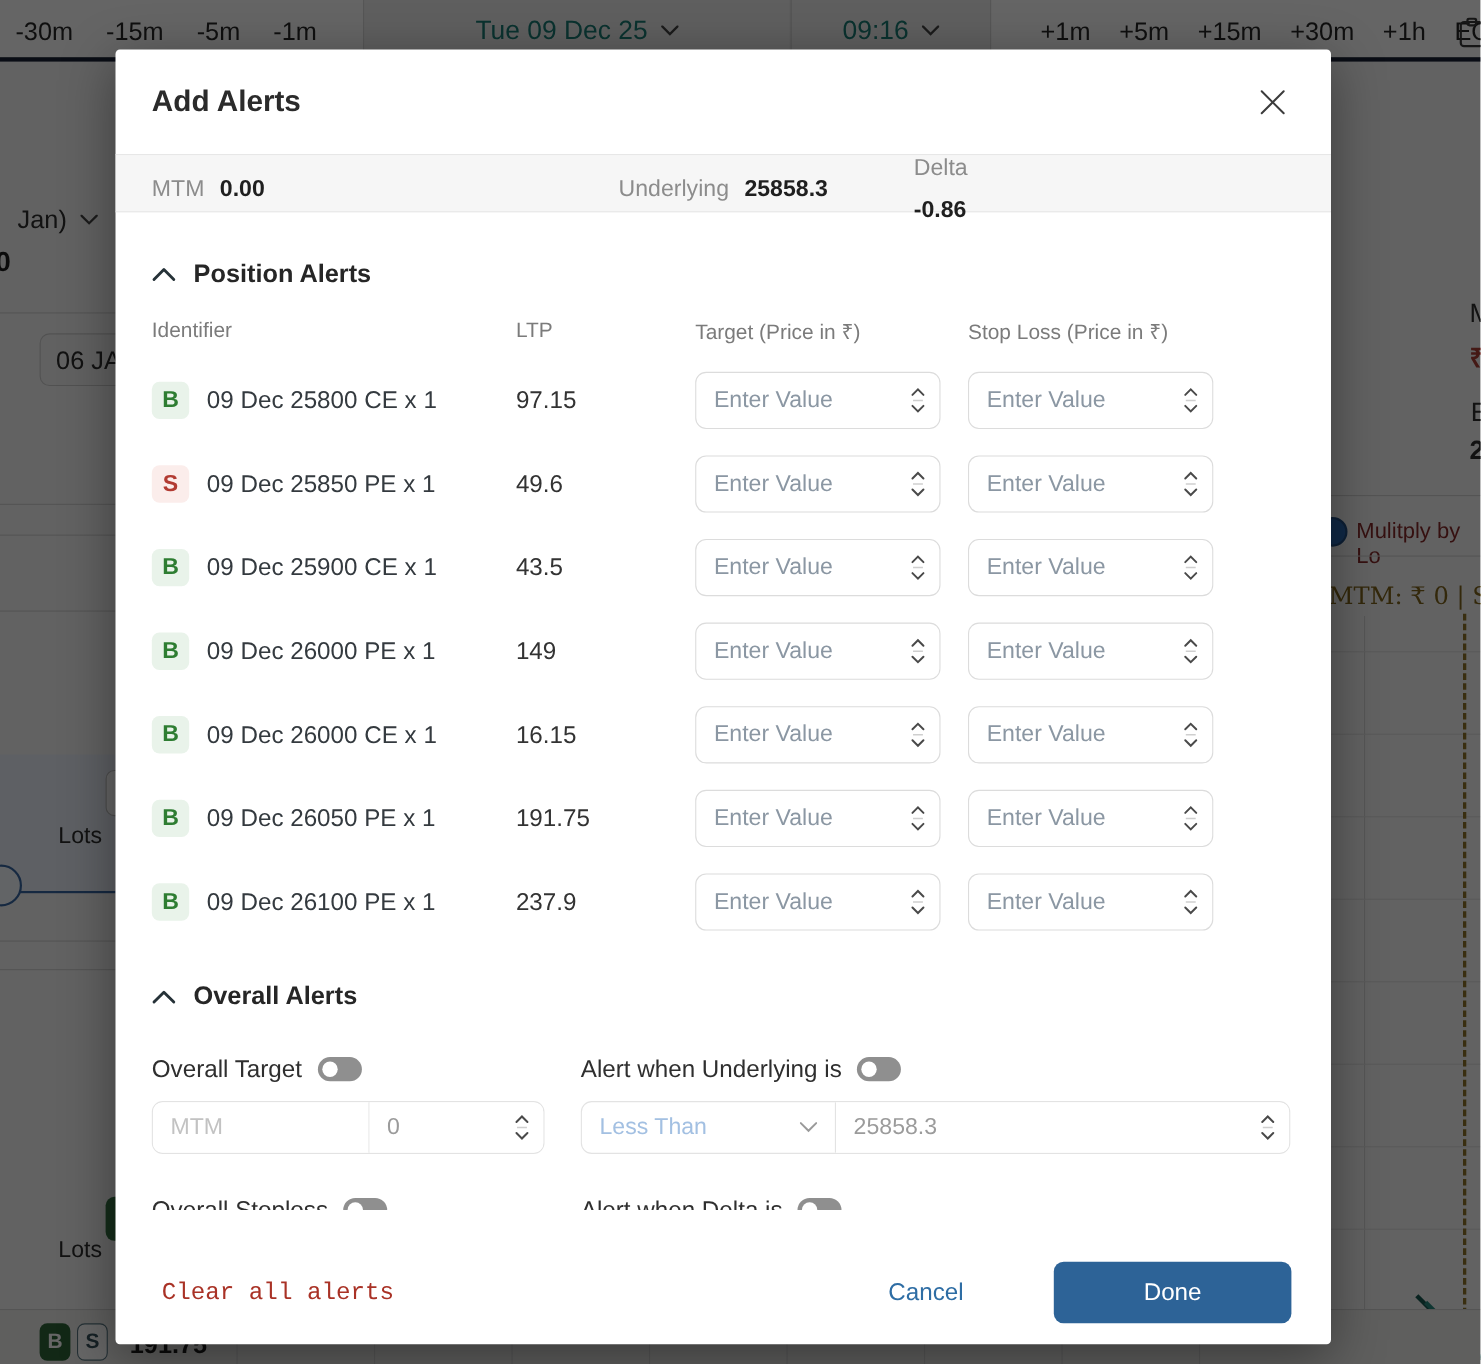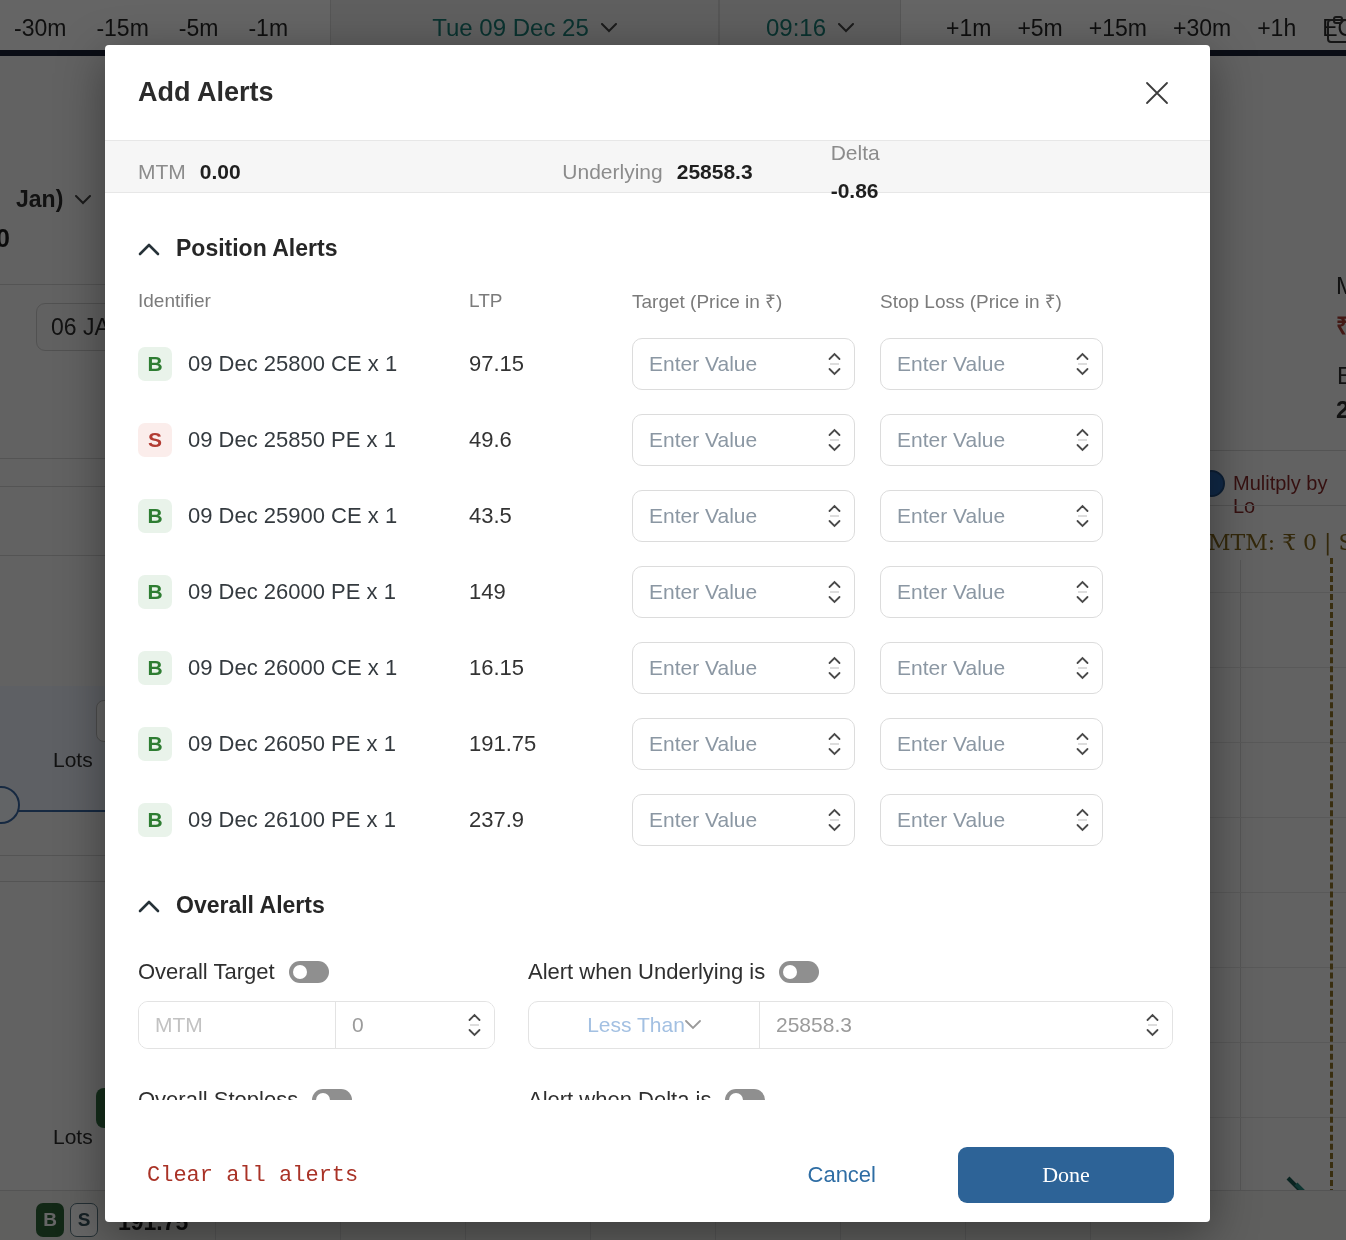--- a/index.html
+++ b/index.html
@@ -1,35 +1,35 @@
 <!DOCTYPE html>
 <html><head>
 <meta charset="utf-8">
 <style>
   * { margin:0; padding:0; box-sizing:border-box; }
   html,body { width:1346px; height:1240px; }
   body { font-family:"Liberation Sans", sans-serif; position:relative; overflow:hidden; background:#f4f4f4; }
 
   
   .app { position:absolute; inset:0; z-index:1; }
-  .topbar { position:absolute; left:0; top:0; width:1346px; height:56px; background:#fbfbfb; border-bottom:6px solid #0f172a; }
+  .topbar { position:absolute; left:0; top:0; width:1346px; height:56px; background:#fbfbfb; border-bottom:4px solid #0f172a; }
   .tb-group { position:absolute; top:0; height:56px; display:flex; align-items:center; font-size:23px; color:#1c1c1c; }
   .tb-rewind { left:14px; gap:30px; }
   .tb-forward { left:946px; gap:26px; }
   .tb-box { position:absolute; top:0; height:56px; background:#ededed; border-left:1px solid #d6d6d6; border-right:1px solid #d6d6d6; display:flex; align-items:center; justify-content:center; gap:12px; font-size:24px; color:#0f766e; }
   .tb-date { left:330px; width:389px; }
   .tb-time { left:719px; width:182px; }
   .tb-marker { position:absolute; left:526px; top:-4px; width:9px; height:9px; border-radius:50%; background:#fff; box-shadow:0 1px 2px rgba(0,0,0,.4); }
   .chev-dn { width:16px; height:10px; }
   .clip-icon { position:absolute; left:1326px; top:16px; }
 
   .hline { position:absolute; height:1px; background:#cfcfcf; }
   .vline { position:absolute; width:1px; background:#d4d4d4; }
 
-  .bg-left-expiry { position:absolute; left:16px; top:186px; font-size:23px; color:#222; display:flex; gap:12px; align-items:center;font-weight:bold; }
+  .bg-left-expiry { position:absolute; left:16px; top:186px; font-size:23px; color:#222; display:flex; gap:12px; align-items:center; }
   .bg-left-zero  { position:absolute; left:-4px; top:224px; font-size:25px; font-weight:bold; color:#111; }
   .bg-left-tab   { position:absolute; left:36px; top:303px; width:86px; height:48px; background:#f1f1f1; border:1px solid #c9c9c9; border-radius:9px; display:flex; align-items:center; padding-left:14px; font-size:23px; color:#222; }
   .bg-sel-band   { position:absolute; left:0; top:686px; width:105px; height:124px; background:#e9eff9; }
   .bg-sel-line   { position:absolute; left:0; top:810px; width:105px; height:2px; background:#2e5f9e; }
   .bg-blue-circ  { position:absolute; left:-18px; top:786px; width:38px; height:38px; border-radius:50%; border:2px solid #2e5f9e; background:#f5f9ff; }
   .bg-lots       { position:absolute; font-size:21px; color:#222; }
   .bg-box-sliver { position:absolute; left:96px; top:700px; width:30px; height:42px; background:#fff; border:1px solid #bdbdbd; border-radius:8px; }
   .bg-green-sliver { position:absolute; left:96px; top:1088px; width:30px; height:40px; background:#2a6b3c; border-radius:8px; }
 
   .bg-right-txt { position:absolute; font-size:24px; color:#222; }
@@ -91,30 +91,30 @@
   .combo { position:absolute; top:0; height:48px; border:1px solid #e3e3e3; border-radius:10px; display:flex; overflow:hidden; background:#fff; }
   .combo1 { left:0; width:357px; }
   .combo2 { left:390px; width:645px; }
   .seg { position:relative; height:100%; display:flex; align-items:center; }
   .seg + .seg { border-left:1px solid #e3e3e3; }
   .seg input { border:none; outline:none; width:100%; height:100%; font-size:21px; padding:0 40px 0 16px; color:#9b9b9b; font-family:"Liberation Sans", sans-serif; }
   .seg input::placeholder { color:#c2c2c2; }
   .seg .stepper { right:12px; }
   .seg-mtm { width:197px; }
   .seg-zero { width:160px; }
-  .seg-cond { width:230px; justify-content:center; padding:0 16px; cursor:pointer; }
+  .seg-cond { width:230px; justify-content:space-between; padding:0 16px; cursor:pointer; }
   .cond-text { font-size:21px; color:#a3c0e2; }
   .seg-under { flex:1; }
 
   .clipped-row { position:relative; margin-top:38px; height:13px; overflow:hidden; }
 
   .m-footer { height:94px; padding:0 36px 0 42px; display:flex; align-items:center; }
   .clear-link { background:none; border:none; font-size:22px; color:#a93226; cursor:pointer;font-family:Liberation Mono, monospace; }
   .cancel-link { background:none; border:none; font-size:22px; color:#2e6da4; cursor:pointer; margin-left:auto; }
-  .done-btn { margin-left:82px; width:216px; height:56px; background:#2d6397; color:#fff; font-size:22px; border:none; border-radius:9px; cursor:pointer; font-family:Liberation Serif, serif; }
+  .done-btn { margin-left:82px; width:216px; height:56px; background:#2d6397; color:#fff; font-size:22px; border:none; border-radius:9px; cursor:pointer; font-family:Liberation Sans, sans-serif; }
 </style>
 </head>
 <body>
 
 <div class="app">
   <div class="topbar">
     <div class="tb-group tb-rewind">
       <span>-30m</span>
       <span>-15m</span>
       <span>-5m</span>

